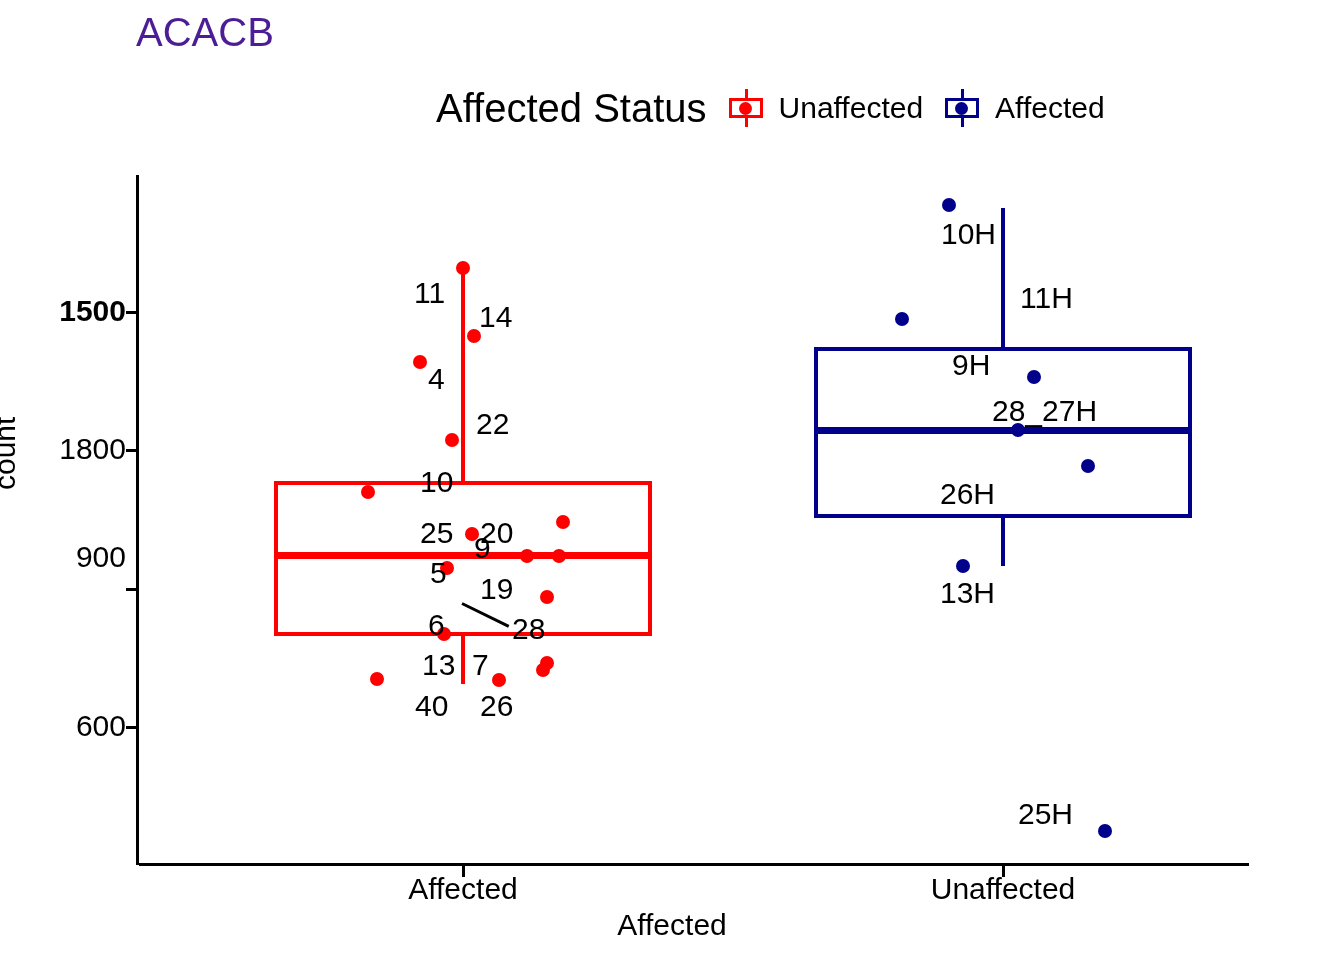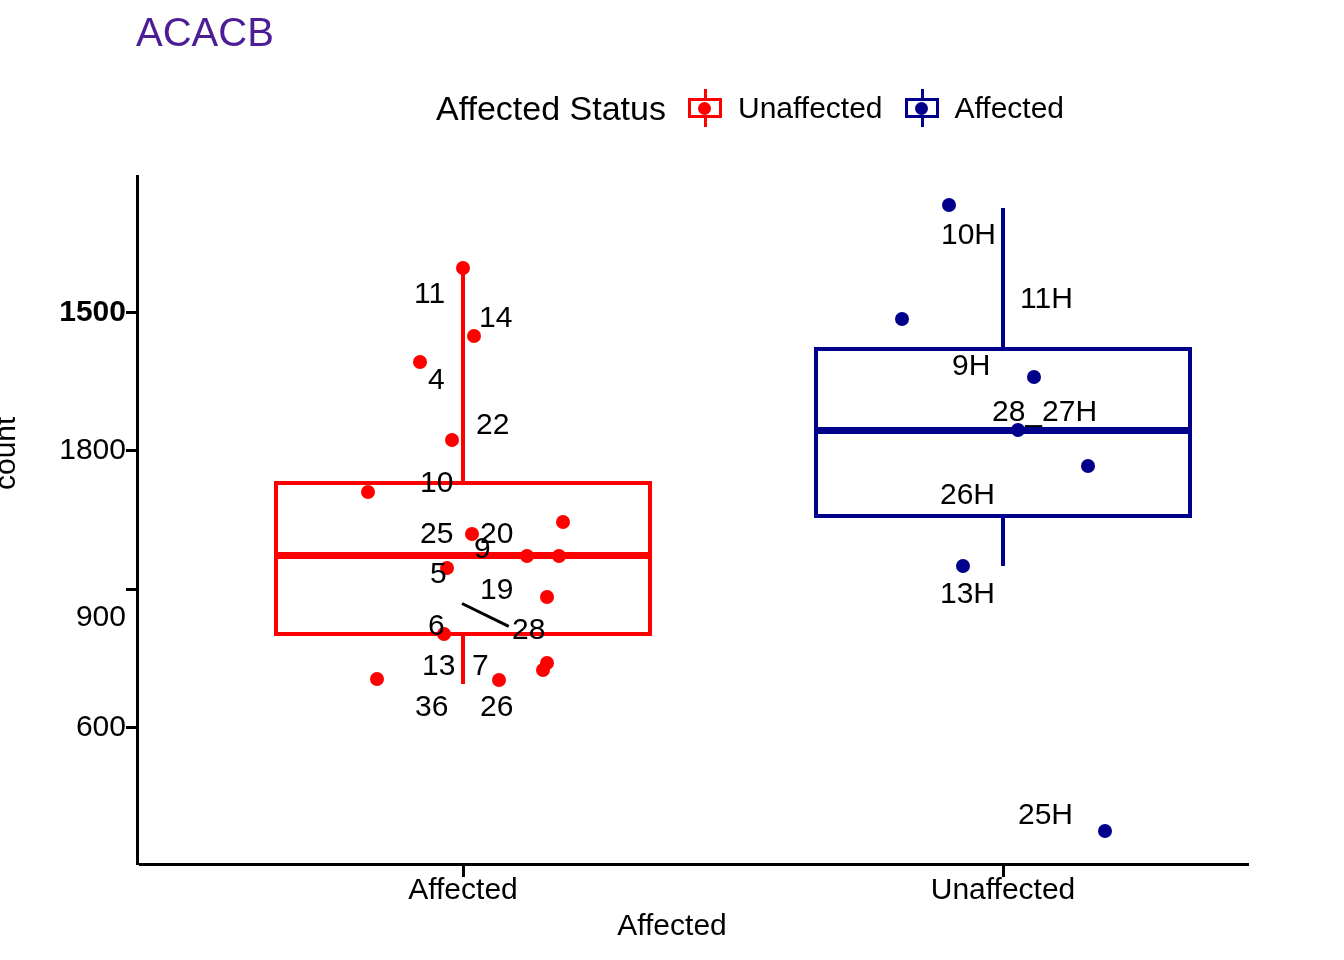--- a/index.html
+++ b/index.html
@@ -33,21 +33,21 @@
   .legend {
     position: absolute;
     left: 436px;
     top: 88px;
     display: flex;
     align-items: center;
     gap: 18px;
     height: 40px;
   }
   .legend-title {
-    font-size: 34px;
+    font-size: 40px;
     line-height: 34px;
     white-space: nowrap;
   }
   .legend-item {
     display: flex;
     align-items: center;
     gap: 10px;
   }
   .legend-key {
     position: relative;
@@ -213,21 +213,21 @@
   <div class="axis-y-line"></div>
   <div class="axis-x-line"></div>
 
   <div class="axis-title-y">count</div>
   <div class="axis-title-x">Affected</div>
 
   <div id="yticks">
       <div class="ytick" style="top: 726px;"></div>
       <div class="ytick-label" style="top: 709px;">600</div>
       <div class="ytick" style="top: 588px;"></div>
-      <div class="ytick-label" style="top: 599px; text-align: center;">900</div>
+      <div class="ytick-label" style="top: 540px; text-align: center;">900</div>
       <div class="ytick" style="top: 449px;"></div>
       <div class="ytick-label" style="top: 432px;">1800</div>
       <div class="ytick" style="top: 311px;"></div>
       <div class="ytick-label" style="top: 294px; font-weight: bold;">1500</div>
     </div>
   <div id="xticks">
       <div class="xtick" style="left: 462px;"></div>
       <div class="xtick-label" style="left: 463px;">Affected</div>
       <div class="xtick" style="left: 1002px;"></div>
       <div class="xtick-label" style="left: 1003px;">Unaffected</div>
@@ -265,21 +265,21 @@
       <div class="plabel" style="left: 480px; top: 572px;">19</div>
       <div class="pt" style="left: 547px; top: 597px; background: rgb(255, 0, 0);"></div>
       <div class="plabel" style="left: 512px; top: 612px;">28</div>
       <div class="pt" style="left: 444px; top: 634px; background: rgb(255, 0, 0);"></div>
       <div class="plabel" style="left: 428px; top: 608px;">6</div>
       <div class="pt" style="left: 377px; top: 679px; background: rgb(255, 0, 0);"></div>
       <div class="plabel" style="left: 422px; top: 648px;">13</div>
       <div class="pt" style="left: 547px; top: 663px; background: rgb(255, 0, 0);"></div>
       <div class="plabel" style="left: 472px; top: 648px;">7</div>
       <div class="pt" style="left: 543px; top: 670px; background: rgb(255, 0, 0);"></div>
-      <div class="plabel" style="left: 415px; top: 689px;">36</div>
+      <div class="plabel" style="left: 415px; top: 689px;">40</div>
       <div class="pt" style="left: 499px; top: 680px; background: rgb(255, 0, 0);"></div>
       <div class="plabel" style="left: 480px; top: 689px;">26</div>
       <div class="pt" style="left: 949px; top: 205px; background: rgb(0, 0, 139);"></div>
       <div class="plabel" style="left: 941px; top: 217px;">10H</div>
       <div class="pt" style="left: 902px; top: 319px; background: rgb(0, 0, 139);"></div>
       <div class="plabel" style="left: 1020px; top: 281px;">11H</div>
       <div class="pt" style="left: 1034px; top: 377px; background: rgb(0, 0, 139);"></div>
       <div class="plabel" style="left: 952px; top: 348px;">9H</div>
       <div class="pt" style="left: 1018px; top: 430px; background: rgb(0, 0, 139);"></div>
       <div class="plabel" style="left: 992px; top: 394px;">28_27H</div>

